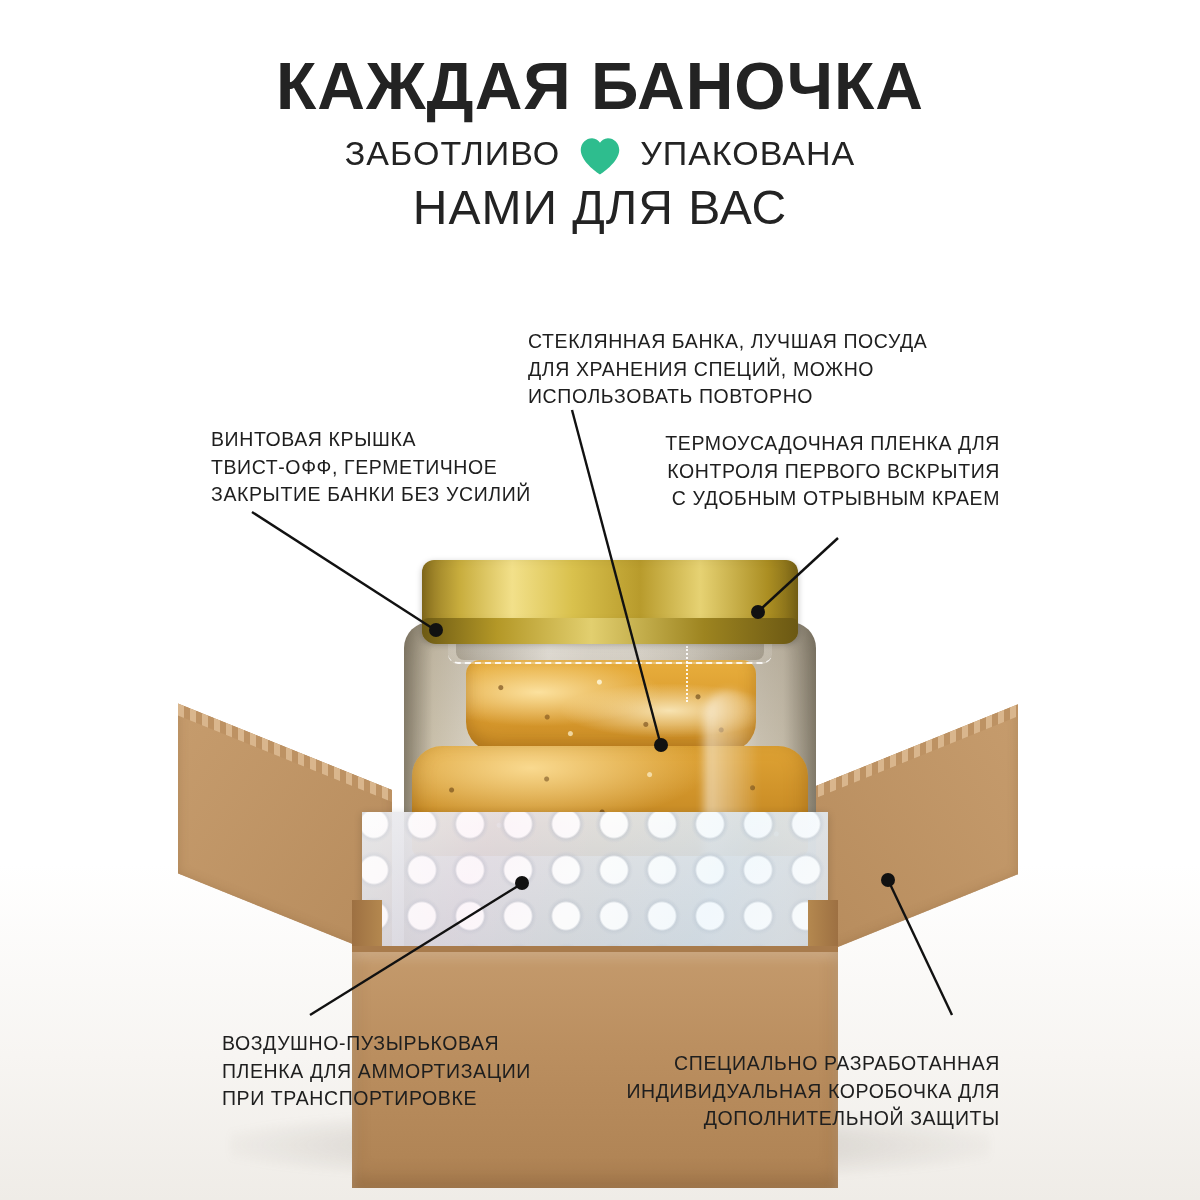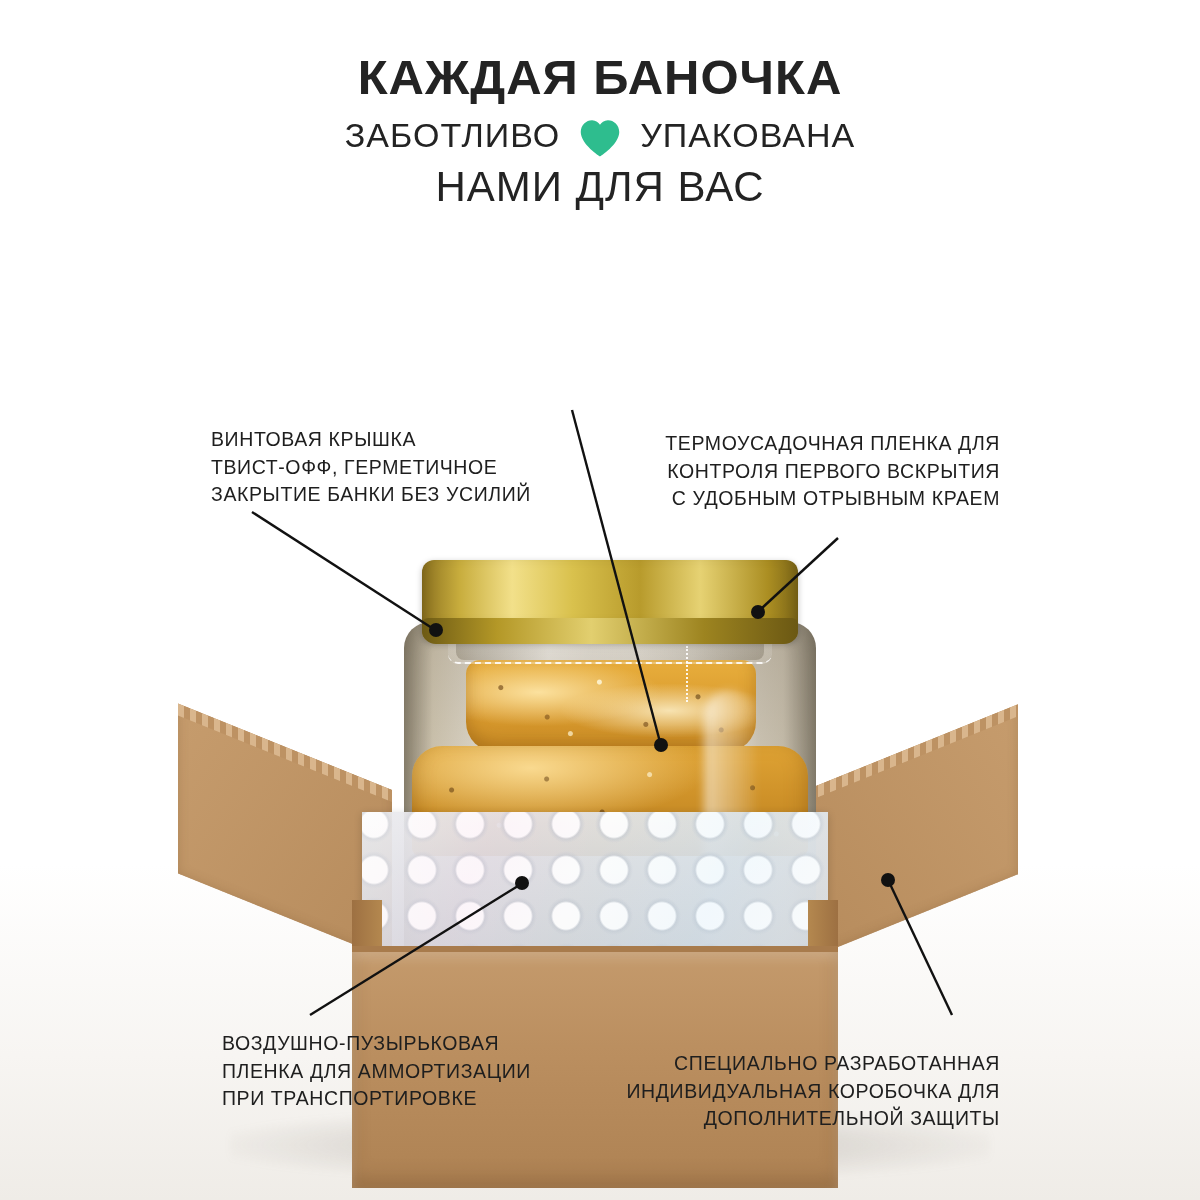--- a/index.html
+++ b/index.html
@@ -25,21 +25,21 @@
   
   .heading {
     position: absolute;
     top: 52px;
     left: 0;
     width: 1200px;
     text-align: center;
     z-index: 40;
   }
   .heading .line1 {
-    font-size: 49px;
+    font-size: 66px;
     font-weight: 700;
     letter-spacing: 1px;
     line-height: 1.05;
     color: #232323;
     text-transform: uppercase;
   }
   .heading .line2 {
     margin-top: 12px;
     font-size: 34px;
     font-weight: 400;
@@ -47,21 +47,21 @@
     line-height: 1.22;
     color: #232323;
     text-transform: uppercase;
     display: flex;
     align-items: center;
     justify-content: center;
     gap: 18px;
   }
   .heading .line3 {
     margin-top: 4px;
-    font-size: 42px;
+    font-size: 48px;
     font-weight: 400;
     letter-spacing: 1px;
     line-height: 1.22;
     color: #232323;
     text-transform: uppercase;
   }
   .heart {
     display: inline-block;
     width: 44px;
     height: 40px;
@@ -435,20 +435,23 @@
         </svg>
       </span>
       <span>УПАКОВАНА</span>
     </div>
     <div class="line3">НАМИ ДЛЯ ВАС</div>
   </div>
 
   <div class="callout c-lid">ВИНТОВАЯ КРЫШКА
 ТВИСТ-ОФФ, ГЕРМЕТИЧНОЕ
 ЗАКРЫТИЕ БАНКИ БЕЗ УСИЛИЙ</div>
+  <div class="callout c-glass">СТЕКЛЯННАЯ БАНКА, ЛУЧШАЯ ПОСУДА
+ДЛЯ ХРАНЕНИЯ СПЕЦИЙ, МОЖНО
+ИСПОЛЬЗОВАТЬ ПОВТОРНО</div>
   <div class="callout c-film">ТЕРМОУСАДОЧНАЯ ПЛЕНКА ДЛЯ
 КОНТРОЛЯ ПЕРВОГО ВСКРЫТИЯ
 С УДОБНЫМ ОТРЫВНЫМ КРАЕМ</div>
   <div class="callout c-bubble">ВОЗДУШНО-ПУЗЫРЬКОВАЯ
 ПЛЕНКА ДЛЯ АММОРТИЗАЦИИ
 ПРИ ТРАНСПОРТИРОВКЕ</div>
   <div class="callout c-box">СПЕЦИАЛЬНО РАЗРАБОТАННАЯ
 ИНДИВИДУАЛЬНАЯ КОРОБОЧКА ДЛЯ
 ДОПОЛНИТЕЛЬНОЙ ЗАЩИТЫ</div>
 

